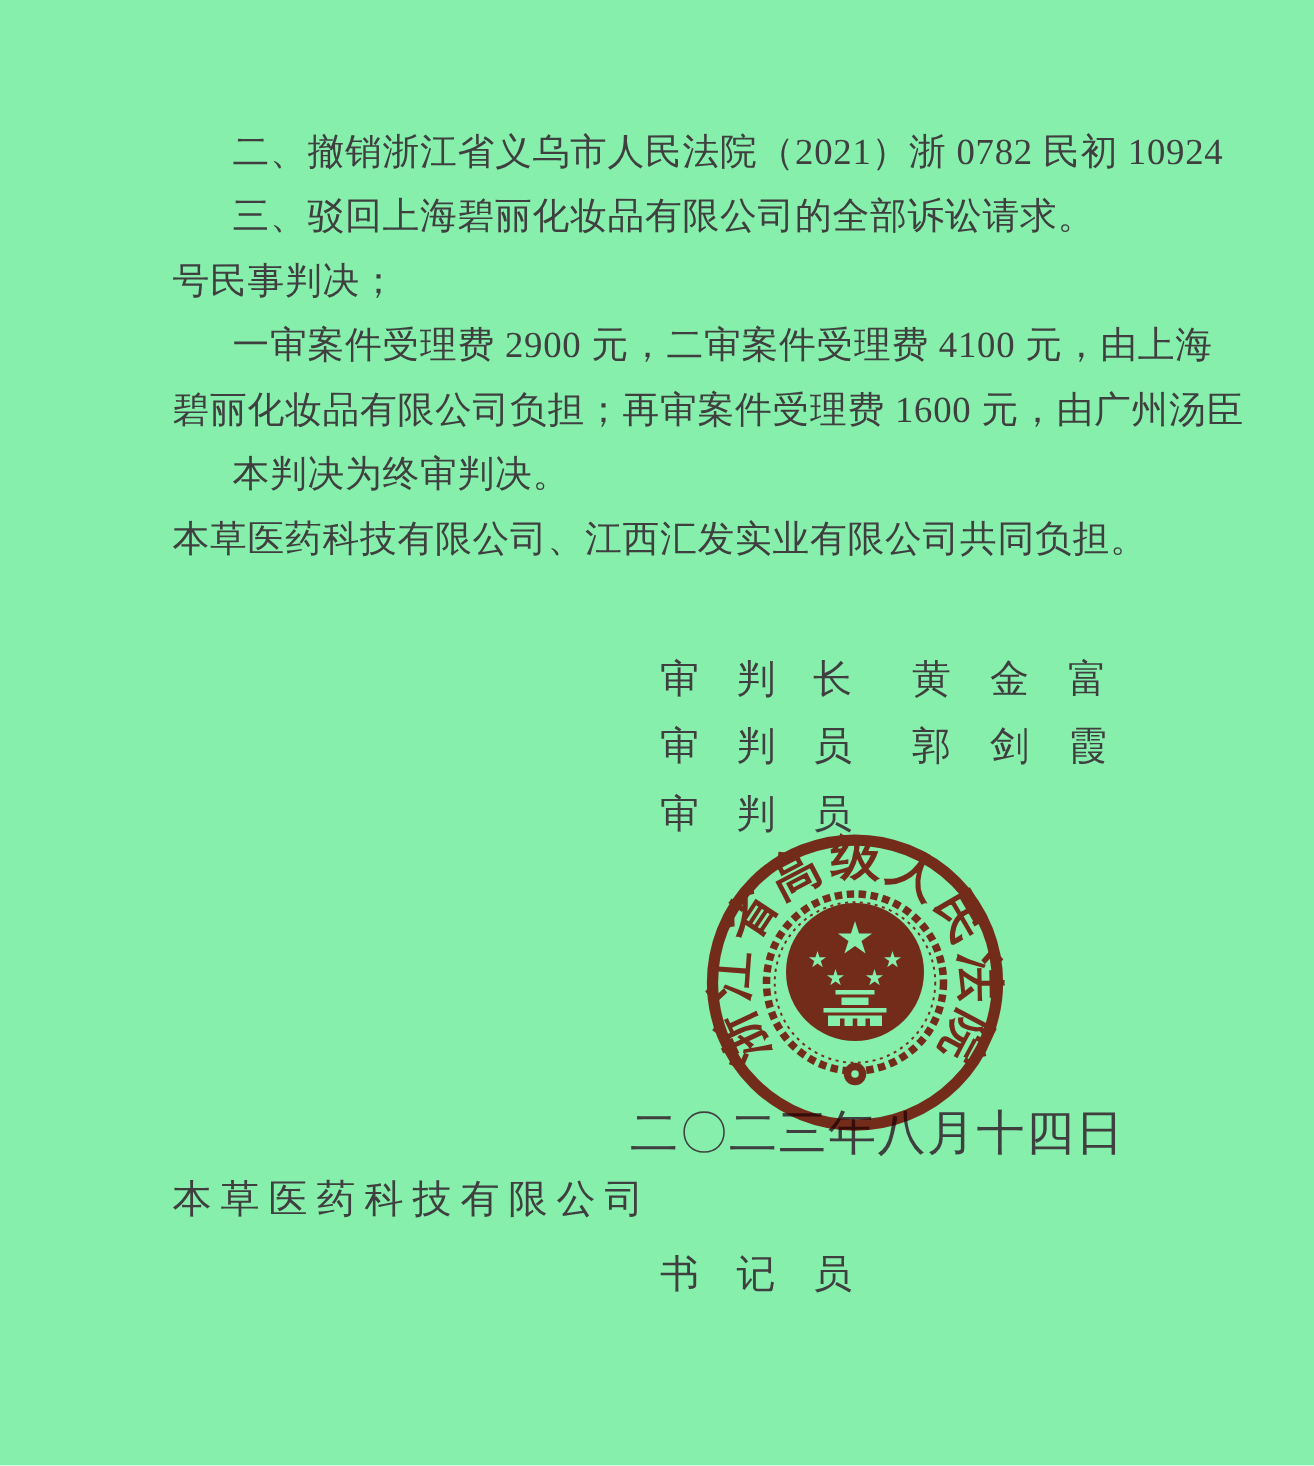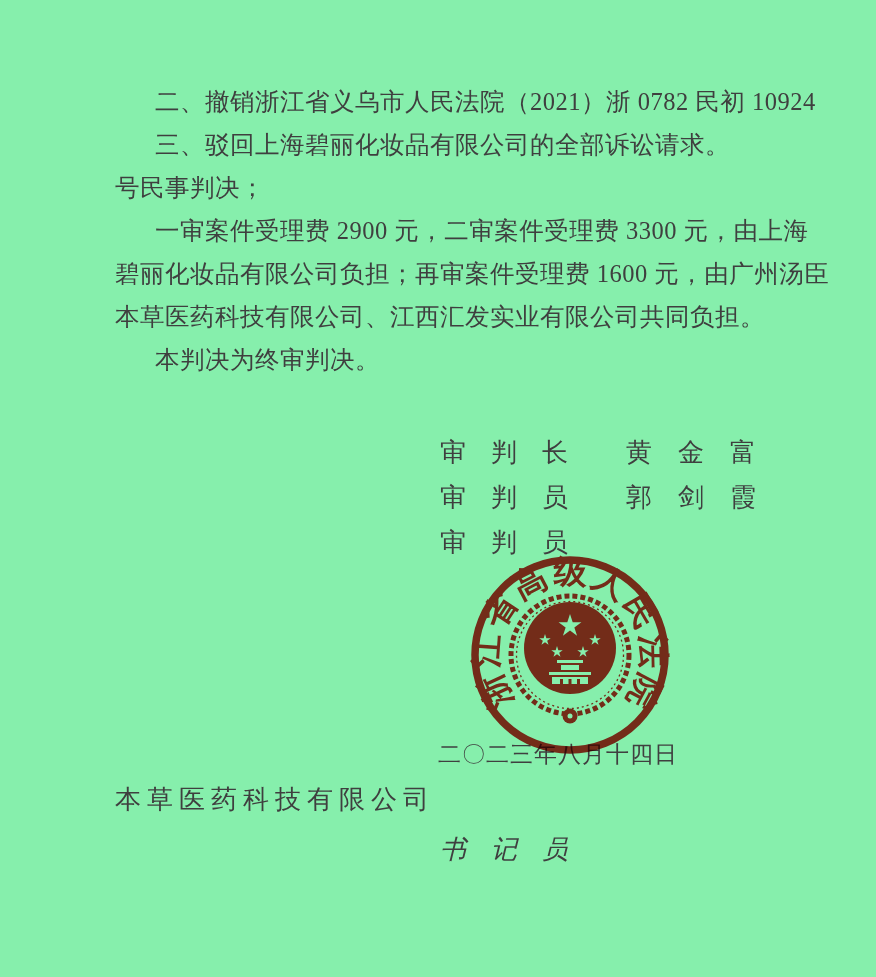--- a/index.html
+++ b/index.html
@@ -8,45 +8,45 @@
     background:#86efac;color:#3f3f3f;
     font-family:"Liberation Serif","DejaVu Serif",serif;
     padding-left:12px;
   }
   
   .bodytext{position:absolute;left:115px;top:80px;width:710px;}
   .line{height:43px;line-height:43px;font-size:24.5px;letter-spacing:.5px;white-space:nowrap;}
   .line.indent{text-indent:40px;}
   
   .sigs{position:absolute;left:440px;top:430px;}
-  .sig-row{display:flex;height:45px;line-height:45px;font-size:26px;gap:44px;}
+  .sig-row{display:flex;height:45px;line-height:45px;font-size:26px;}
   .sig-title{display:inline-block;width:128px;text-align:justify;text-align-last:justify;}
-  .sig-name{display:inline-block;width:130px;margin-left:14px;text-align:justify;text-align-last:justify;}
+  .sig-name{display:inline-block;width:130px;margin-left:40px;text-align:justify;text-align-last:justify;}
   
-  .date{position:absolute;left:438px;top:740px;font-size:23px;letter-spacing:1px;line-height:30px;white-space:nowrap;z-index:1;}
+  .date{position:absolute;left:420px;top:740px;font-size:32px;letter-spacing:1px;line-height:30px;white-space:nowrap;z-index:1;}
   .verify{position:absolute;left:115px;top:785px;font-size:26px;letter-spacing:6px;line-height:30px;white-space:nowrap;}
-  .clerk{position:absolute;left:440px;top:827px;display:flex;height:45px;line-height:45px;font-size:26px;font-style:italic;}
+  .clerk{position:absolute;left:440px;top:827px;display:flex;height:45px;line-height:45px;font-size:26px;}
   
   .seal{position:absolute;left:465px;top:550px;width:210px;height:210px;mix-blend-mode:multiply;opacity:.96;z-index:2;}
   .seal svg{display:block;width:210px;height:210px;}
   .seal text{font-family:"Liberation Serif","DejaVu Serif",serif;font-weight:bold;}
 </style>
 </head>
 <body>
 
 <div class="page">
 
   <div class="bodytext">
     <div class="line indent">二、撤销浙江省义乌市人民法院（2021）浙 0782 民初 10924</div>
     <div class="line indent">三、驳回上海碧丽化妆品有限公司的全部诉讼请求。</div>
     <div class="line">号民事判决；</div>
-    <div class="line indent">一审案件受理费 2900 元，二审案件受理费 3300 元，由上海</div>
+    <div class="line indent">一审案件受理费 2900 元，二审案件受理费 4100 元，由上海</div>
     <div class="line">碧丽化妆品有限公司负担；再审案件受理费 1600 元，由广州汤臣</div>
+    <div class="line indent">本判决为终审判决。</div>
     <div class="line">本草医药科技有限公司、江西汇发实业有限公司共同负担。</div>
-    <div class="line indent">本判决为终审判决。</div>
   </div>
 
   <div class="sigs">
     <div class="sig-row">
       <span class="sig-title">审判长</span>
       <span class="sig-name">黄金富</span>
     </div>
     <div class="sig-row">
       <span class="sig-title">审判员</span>
       <span class="sig-name">郭剑霞</span>

